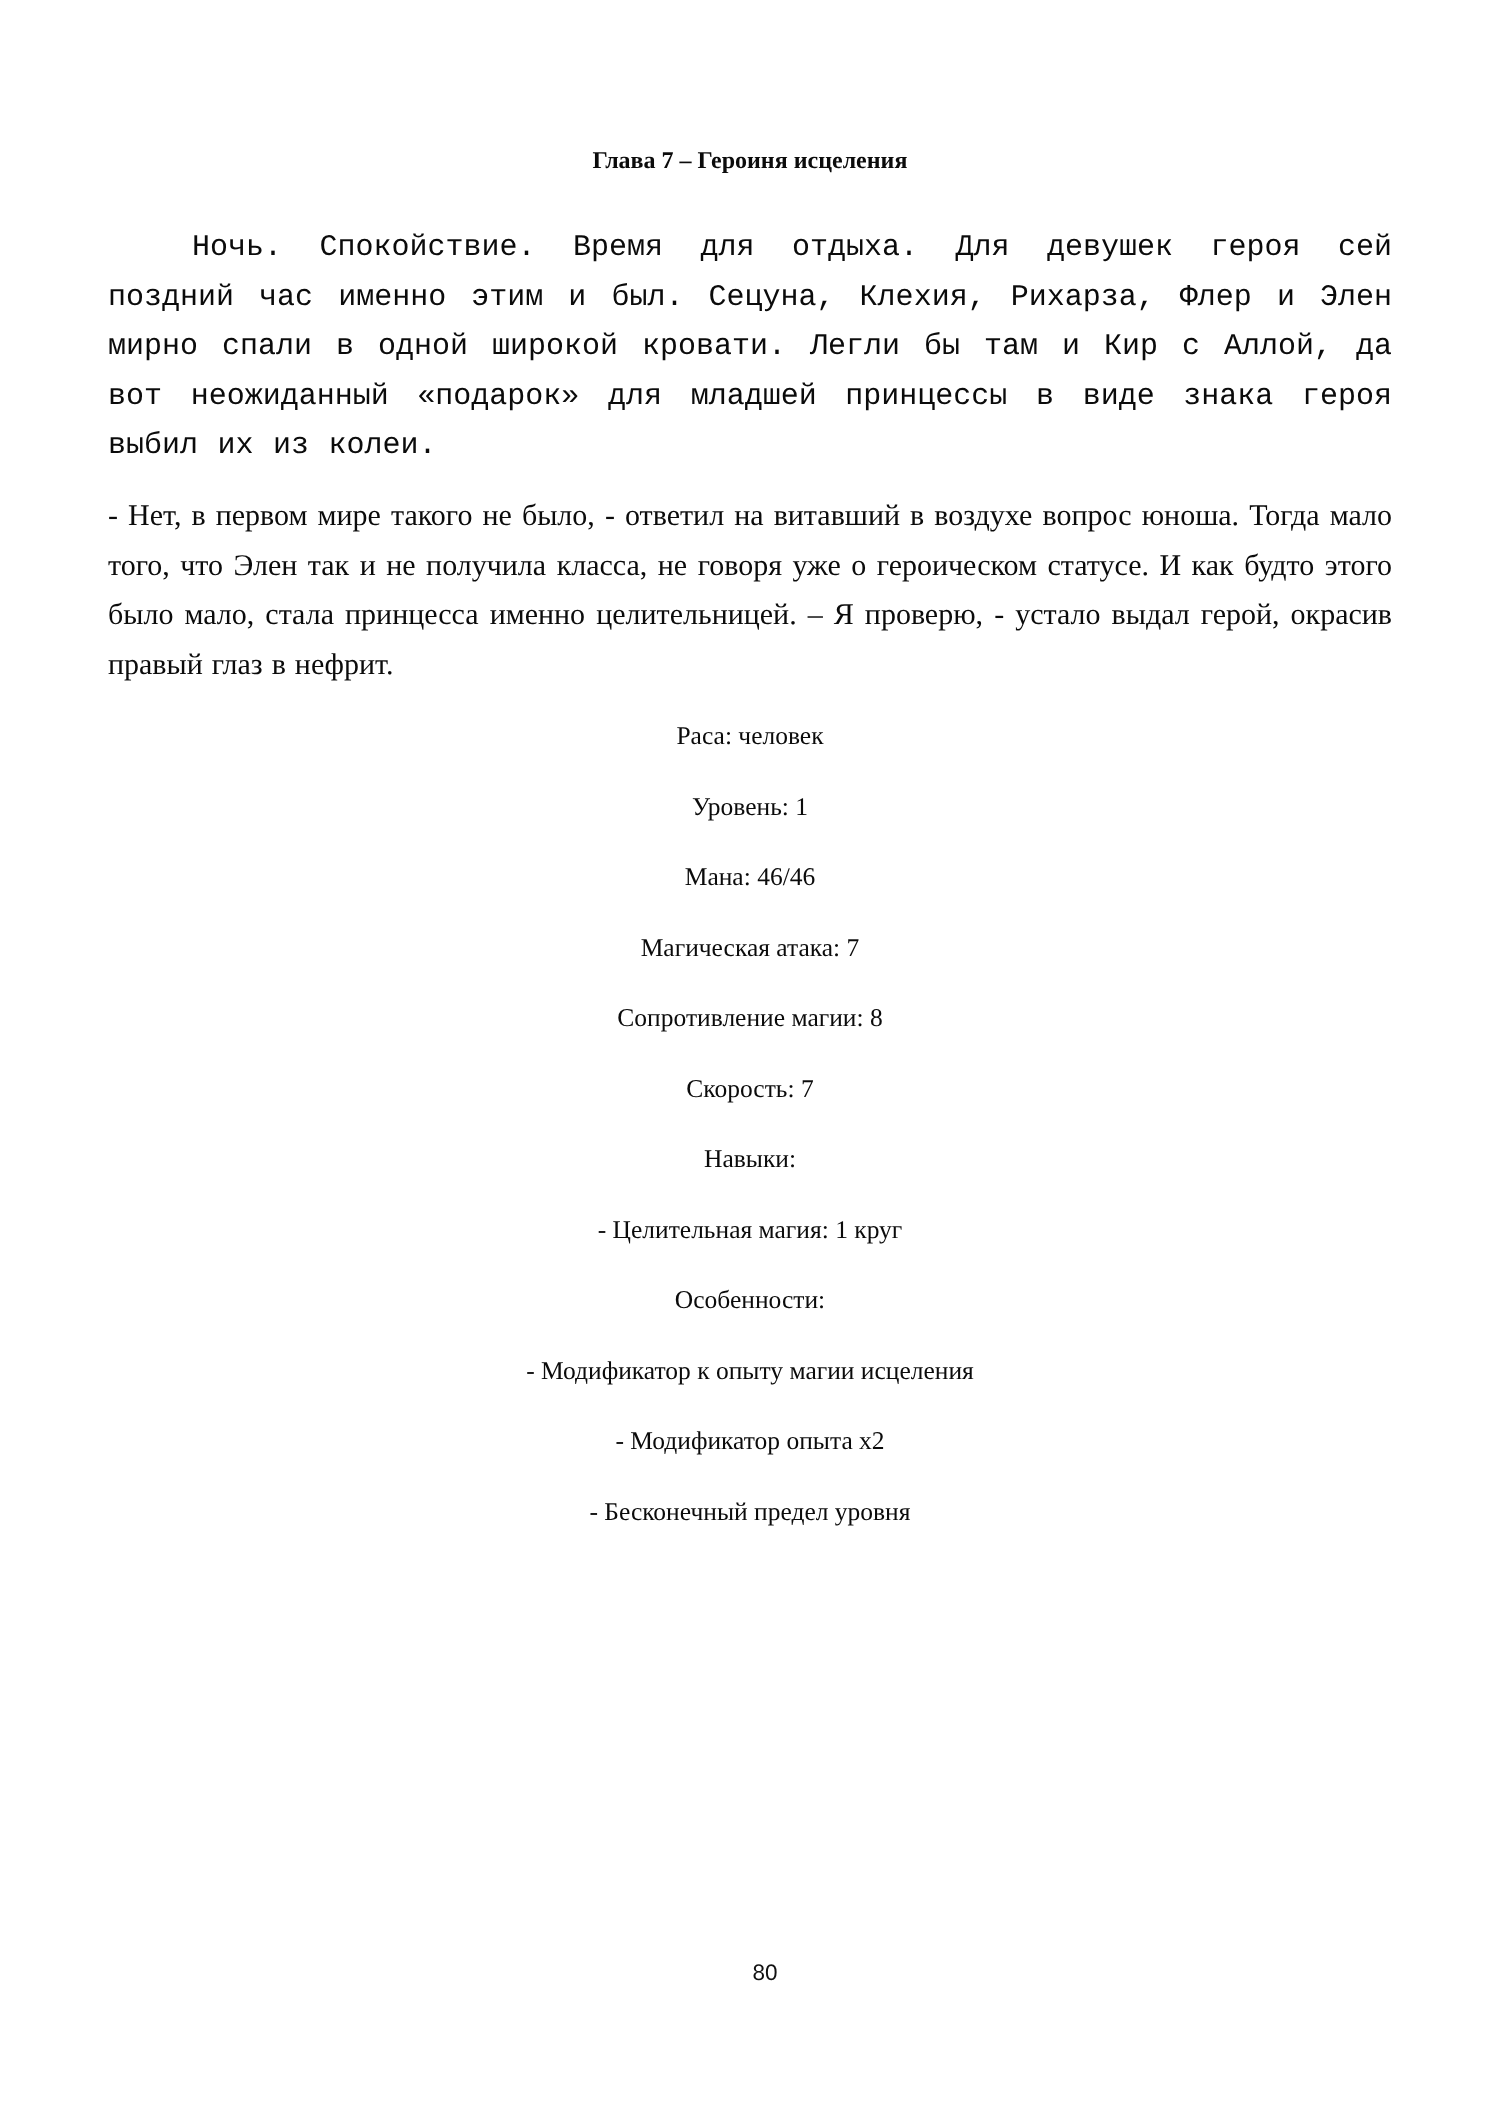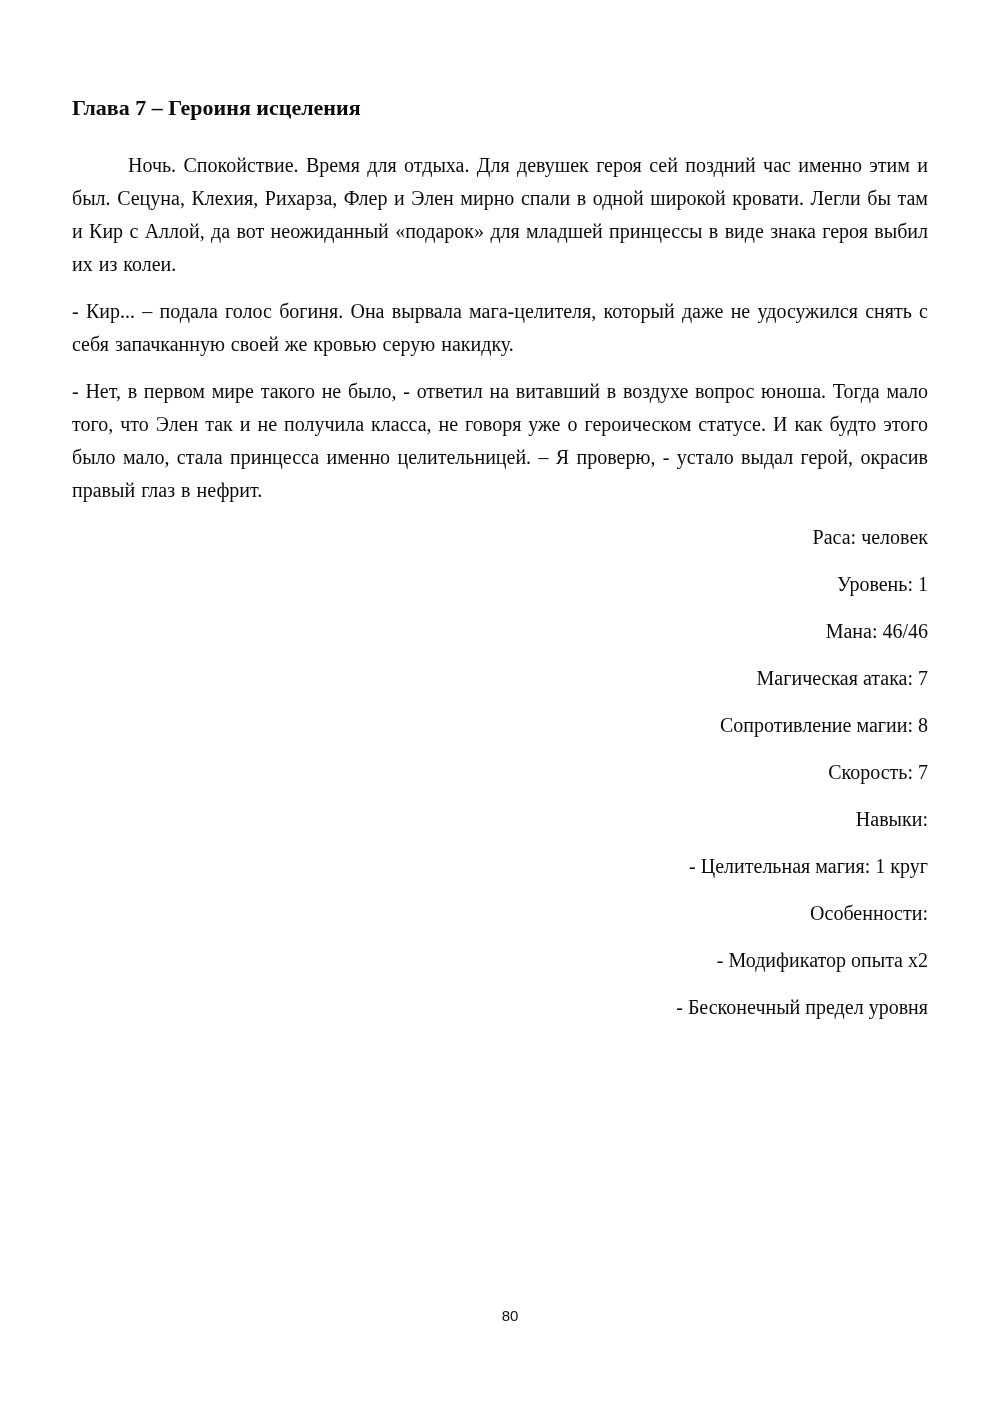--- a/index.html
+++ b/index.html
@@ -14,41 +14,42 @@
     margin: 0 auto;
     background: #ffffff;
     box-sizing: border-box;
     padding: 94px 72px 0 72px;
     overflow: hidden;
     font-family: "Liberation Serif", "DejaVu Serif", serif;
     color: #0b0b0b;
   }
   .title {
     margin: 0 0 27px 0;
-    font-size: 22px;
+    font-size: 16px;
     line-height: 28px;
     font-weight: bold;
-    text-align: left;
+    text-align: center;
   }
   .para {
     margin: 0 0 14px 0;
     font-size: 20px;
     line-height: 33px;
     text-align: justify;
     text-align-last: left;
     word-spacing: 1px;
   }
   .para.indented {
     text-indent: 56px;
+    font-family: Liberation Mono, monospace;
   }
   .stat-line {
     margin: 0 0 14px 0;
-    font-size: 20px;
+    font-size: 17px;
     line-height: 33px;
-    text-align: right;
+    text-align: center;
   }
   .page-number {
     position: absolute;
     left: 0;
     top: 1306px;
     width: 100%;
     text-align: center;
     font-family: "Liberation Sans", "DejaVu Sans", sans-serif;
     font-size: 15px;
     line-height: 20px;
@@ -56,30 +57,30 @@
     margin-left: 10px;
   }
 </style>
 </head>
 <body>
 
 <div class="page">
   <h1 class="title">Глава 7 – Героиня исцеления</h1>
   <div>
       <p class="para indented">Ночь. Спокойствие. Время для отдыха. Для девушек героя сей поздний час именно этим и был. Сецуна, Клехия, Рихарза, Флер и Элен мирно спали в одной широкой кровати. Легли бы там и Кир с Аллой, да вот неожиданный «подарок» для младшей принцессы в виде знака героя выбил их из колеи.</p>
-      <p class="para">- Кир... – подала голос богиня. Она вырвала мага-целителя, который даже не удосужился снять с себя запачканную своей же кровью серую накидку.</p>
       <p class="para">- Нет, в первом мире такого не было, - ответил на витавший в воздухе вопрос юноша. Тогда мало того, что Элен так и не получила класса, не говоря уже о героическом статусе. И как будто этого было мало, стала принцесса именно целительницей. – Я проверю, - устало выдал герой, окрасив правый глаз в нефрит.</p>
     </div>
   <div>
       <p class="stat-line">Раса: человек</p>
       <p class="stat-line">Уровень: 1</p>
       <p class="stat-line">Мана: 46/46</p>
       <p class="stat-line">Магическая атака: 7</p>
       <p class="stat-line">Сопротивление магии: 8</p>
       <p class="stat-line">Скорость: 7</p>
       <p class="stat-line">Навыки:</p>
       <p class="stat-line">- Целительная магия: 1 круг</p>
       <p class="stat-line">Особенности:</p>
+      <p class="stat-line">- Модификатор к опыту магии исцеления</p>
       <p class="stat-line">- Модификатор опыта x2</p>
       <p class="stat-line">- Бесконечный предел уровня</p>
     </div>
   <div class="page-number">80</div>
 </div>
 
 </body></html>

